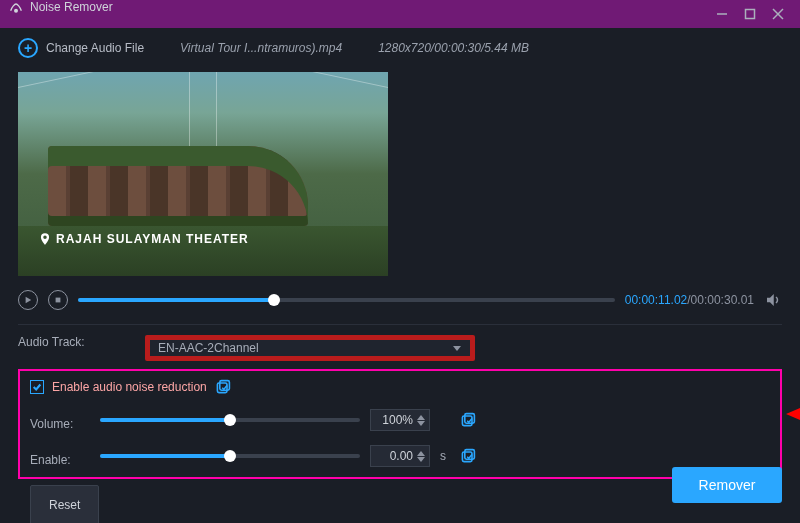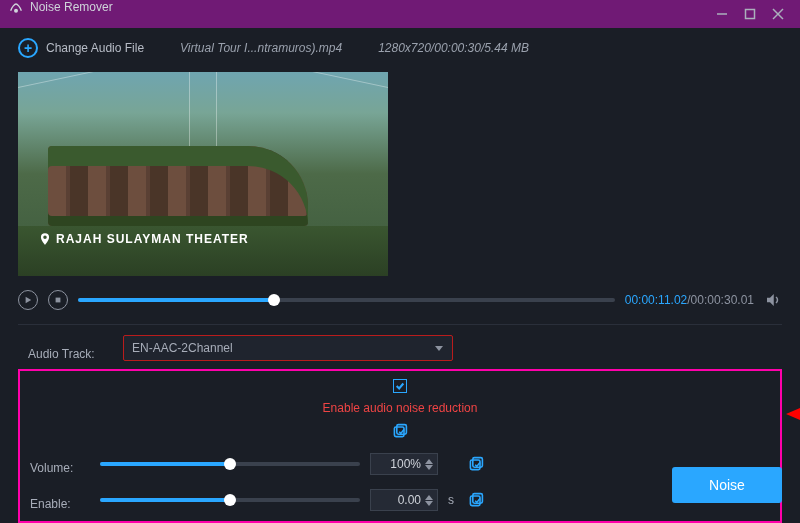--- a/index.html
+++ b/index.html
@@ -32,37 +32,37 @@
   .circlebtn { width: 20px; height: 20px; border: 1.5px solid #8d93a0; border-radius: 50%; display:flex; align-items:center; justify-content:center; cursor:pointer; }
   .circlebtn svg { width:8px; height:8px; fill:#8d93a0; }
   .progress { flex:1; height:4px; background:#3a414d; position:relative; border-radius:2px; }
   .progress .fill { position:absolute; left:0; top:0; bottom:0; width:36.5%; background:#2aa7ff; border-radius:2px; }
   .progress .thumb { position:absolute; left:36.5%; top:50%; width:12px; height:12px; background:#fff; border-radius:50%; transform:translate(-50%,-50%); }
   .time { font-size:12px; }
   .time .cur { color:#2aa7ff; }
   .time .tot { color:#8d93a0; }
   .volico { width:18px; height:18px; fill:#8d93a0; cursor:pointer; }
 
-  .row { display:flex; align-items:flex-end; padding: 8px 28px; }
+  .row { display:flex; align-items:flex-start; padding: 8px 18px; gap: 32px; }
   .label { width: 95px; color:#a7adb9; }
-  .select { flex:0 0 330px; height:26px; border:1px solid #b91c1c; border-radius:2px; display:flex; align-items:center; justify-content:space-between; padding:0 8px; color:#a7adb9; cursor:pointer; background:#1f242e;}
+  .select { flex:0 0 330px; height:26px; border:5px solid #b91c1c; border-radius:2px; display:flex; align-items:center; justify-content:space-between; padding:0 8px; color:#a7adb9; cursor:pointer; background:#1f242e;}
   .select svg { width:10px; height:10px; fill:#8d93a0; }
 
   .highlight { margin: 0 18px 6px 18px; border: 2.5px solid #ff00aa; padding: 8px 10px 10px 10px; position:relative; }
-  .checkrow { display:flex; align-items:center; gap:8px; color:#ef4444;flex-direction:column; }
+  .checkrow { display:flex; align-items:center; gap:8px; color:#fca5a5; }
   .checkbox { width:14px; height:14px; border:1.5px solid #2aa7ff; display:flex; align-items:center; justify-content:center; cursor:pointer; }
   .checkbox svg { width:10px; height:10px; stroke:#2aa7ff; fill:none; stroke-width:2.5; }
   .applyico { width:16px; height:16px; stroke:#2aa7ff; fill:none; stroke-width:2; cursor:pointer; }
 
   .slider-row { display:flex; align-items:center; gap:10px; margin-top:14px; }
   .slider-row .lbl { width:60px; color:#a7adb9;margin-top:8px; }
   .slider { flex:0 0 260px; height:4px; background:#3a414d; position:relative; border-radius:2px; cursor:pointer; }
   .slider .fill { position:absolute; left:0; top:0; bottom:0; width:50%; background:#2aa7ff; border-radius:2px; }
   .slider .thumb { position:absolute; left:50%; top:50%; width:12px; height:12px; background:#fff; border-radius:50%; transform:translate(-50%,-50%); }
-  .numbox { width:68px; height:22px; background:#252a35; border:1px solid #3a414d; display:flex; align-items:center; justify-content:flex-end; padding: 0 4px; gap:4px; color:#cfd3da; }
+  .numbox { width:60px; height:22px; background:#252a35; border:1px solid #3a414d; display:flex; align-items:center; justify-content:flex-end; padding: 0 4px; gap:4px; color:#cfd3da; }
   .stepper { display:flex; flex-direction:column; gap:1px; }
   .stepper svg { width:8px; height:5px; fill:#8d93a0; cursor:pointer;}
   .unit { color:#a7adb9; width:10px;}
 
   .arrow-annot { position:absolute; right:-78px; top:34px; }
   .arrow-annot svg { width:72px; height:18px; }
 
   .reset-btn { margin: 0 0 12px 30px; padding: 12px 18px; background:#2a2f3a; border:1px solid #3a414d; color:#cfd3da; border-radius:2px; cursor:pointer; display:inline-block; }
 
   .footer { padding: 6px 18px 0 18px; }
@@ -241,16 +241,16 @@
 <div class="reset-btn"><span>Reset</span></div>
 
 <div class="sep" style="margin-top:8px;"></div>
 
 
 <div class="footer">
   
   
 </div>
 
-<button class="export"><span>Noise</span></button>
+<button class="export"><span>Remover</span></button>
 
 
 
 
 </body></html>

